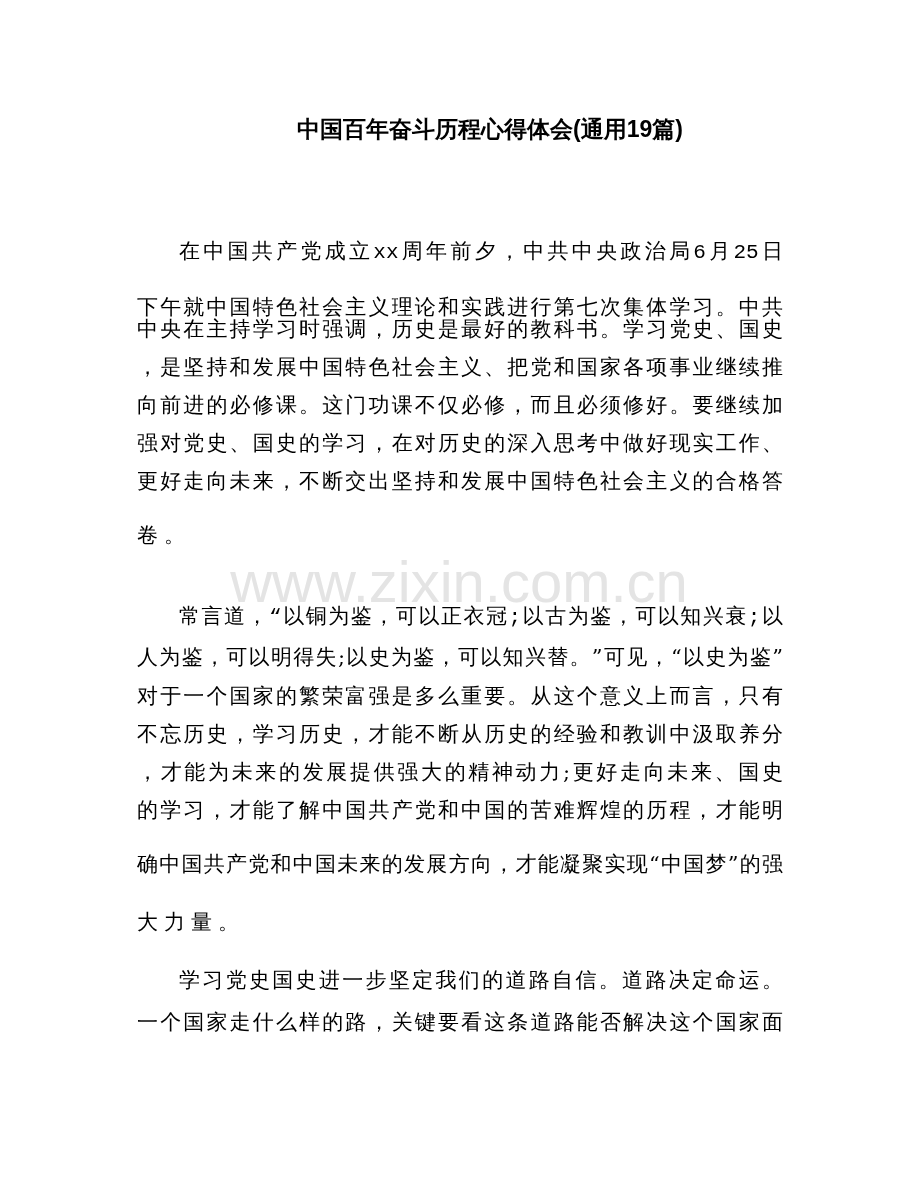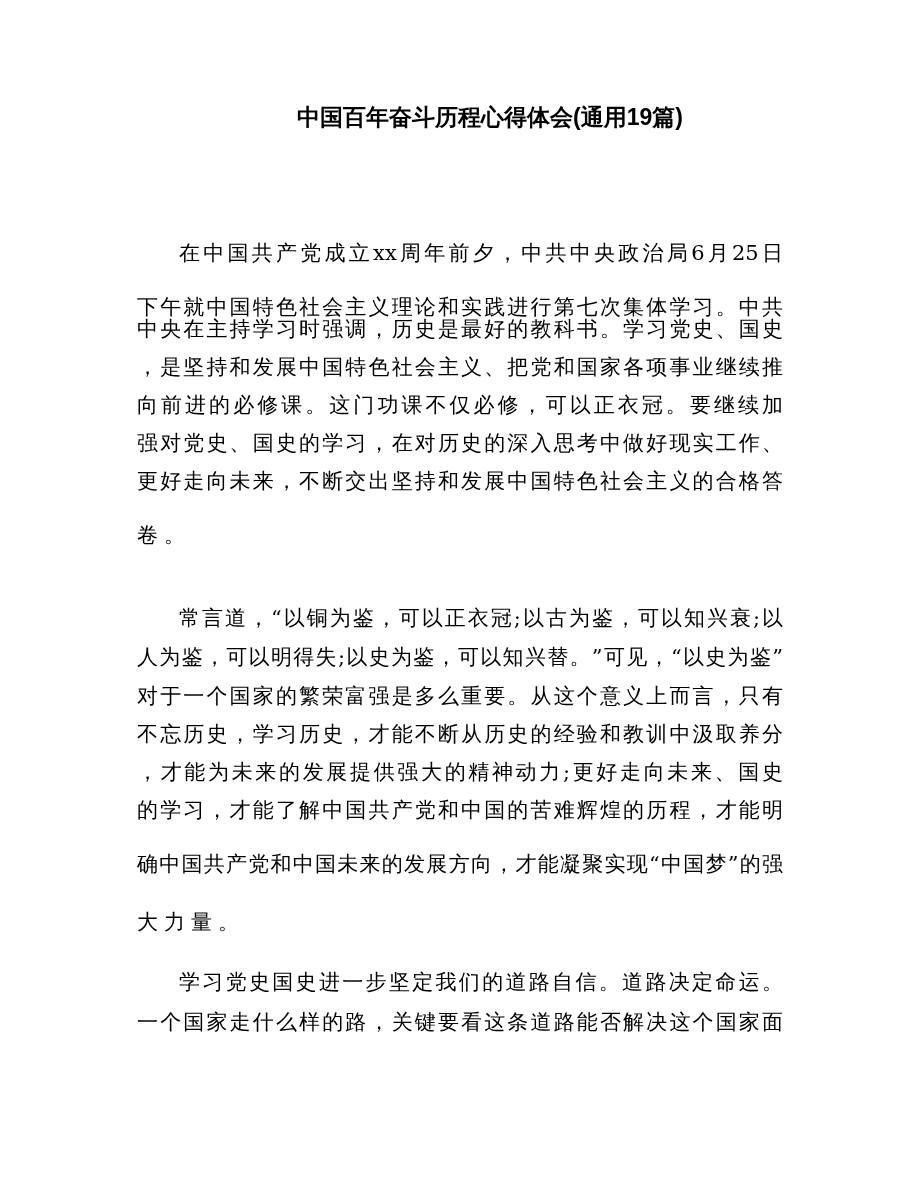--- a/index.html
+++ b/index.html
@@ -1,45 +1,46 @@
 <!DOCTYPE html>
 <html><head>
 <meta charset="utf-8">
 <style>
   html, body { margin: 0; padding: 0; background: #ffffff; }
   body { width: 920px; height: 1191px; position: relative; overflow: hidden;
          font-family: "DejaVu Serif", "Liberation Serif", serif; color: #000; }
   .page { position: absolute; inset: 0; background: #fff; }
-  .title { position: absolute; top: 102px; left: 0; width: 920px; text-align: center;
+  .title { position: absolute; top: 114px; left: 0; width: 920px; text-align: center;
            font-family: "Liberation Sans", "DejaVu Sans", sans-serif; font-weight: bold;
            font-size: 23px; padding-left: 60px; box-sizing: border-box; }
   .heading { position: absolute; top: 181px; left: 172px; font-size: 21px; letter-spacing: 1px; }
   .line { position: absolute; left: 137px; width: 646px; font-size: 21px; height: 28px;
           line-height: 28px; text-align: justify; text-align-last: justify; white-space: nowrap; }
-  .line.indent { left: 179px; width: 604px; }
+  .line.indent { left: 179px; width: 604px; font-family: Liberation Mono, monospace; }
   .line.short { text-align-last: left; letter-spacing: 6px; }
   .watermark { position: absolute; top: 548px; left: 229px; width: 460px; text-align: center;
                font-family: "Liberation Sans", "DejaVu Sans", sans-serif; font-size: 58px;
                color: #e4e4e4; letter-spacing: 0px; pointer-events: none; }
 </style>
 </head>
 <body>
 
 <div class="page">
 
   <div class="title">中国百年奋斗历程心得体会(通用19篇)</div>
 
 
+  <div class="watermark">www.zixin.com.cn</div>
 
   <div>
     <div class="line indent" style="top:239px">在中国共产党成立xx周年前夕，中共中央政治局6月25日</div>
     <div class="line" style="top:293px">下午就中国特色社会主义理论和实践进行第七次集体学习。中共</div>
     <div class="line" style="top:315px">中央在主持学习时强调，历史是最好的教科书。学习党史、国史</div>
     <div class="line" style="top:353px">，是坚持和发展中国特色社会主义、把党和国家各项事业继续推</div>
-    <div class="line" style="top:391px">向前进的必修课。这门功课不仅必修，可以正衣冠。要继续加</div>
+    <div class="line" style="top:391px">向前进的必修课。这门功课不仅必修，而且必须修好。要继续加</div>
     <div class="line" style="top:429px">强对党史、国史的学习，在对历史的深入思考中做好现实工作、</div>
     <div class="line" style="top:467px">更好走向未来，不断交出坚持和发展中国特色社会主义的合格答</div>
     <div class="line short" style="top:521px">卷。</div>
   </div>
 
   <div>
     <div class="line indent" style="top:604px">常言道，“以铜为鉴，可以正衣冠;以古为鉴，可以知兴衰;以</div>
     <div class="line" style="top:643px">人为鉴，可以明得失;以史为鉴，可以知兴替。”可见，“以史为鉴”</div>
     <div class="line" style="top:682px">对于一个国家的繁荣富强是多么重要。从这个意义上而言，只有</div>
     <div class="line" style="top:720px">不忘历史，学习历史，才能不断从历史的经验和教训中汲取养分</div>

